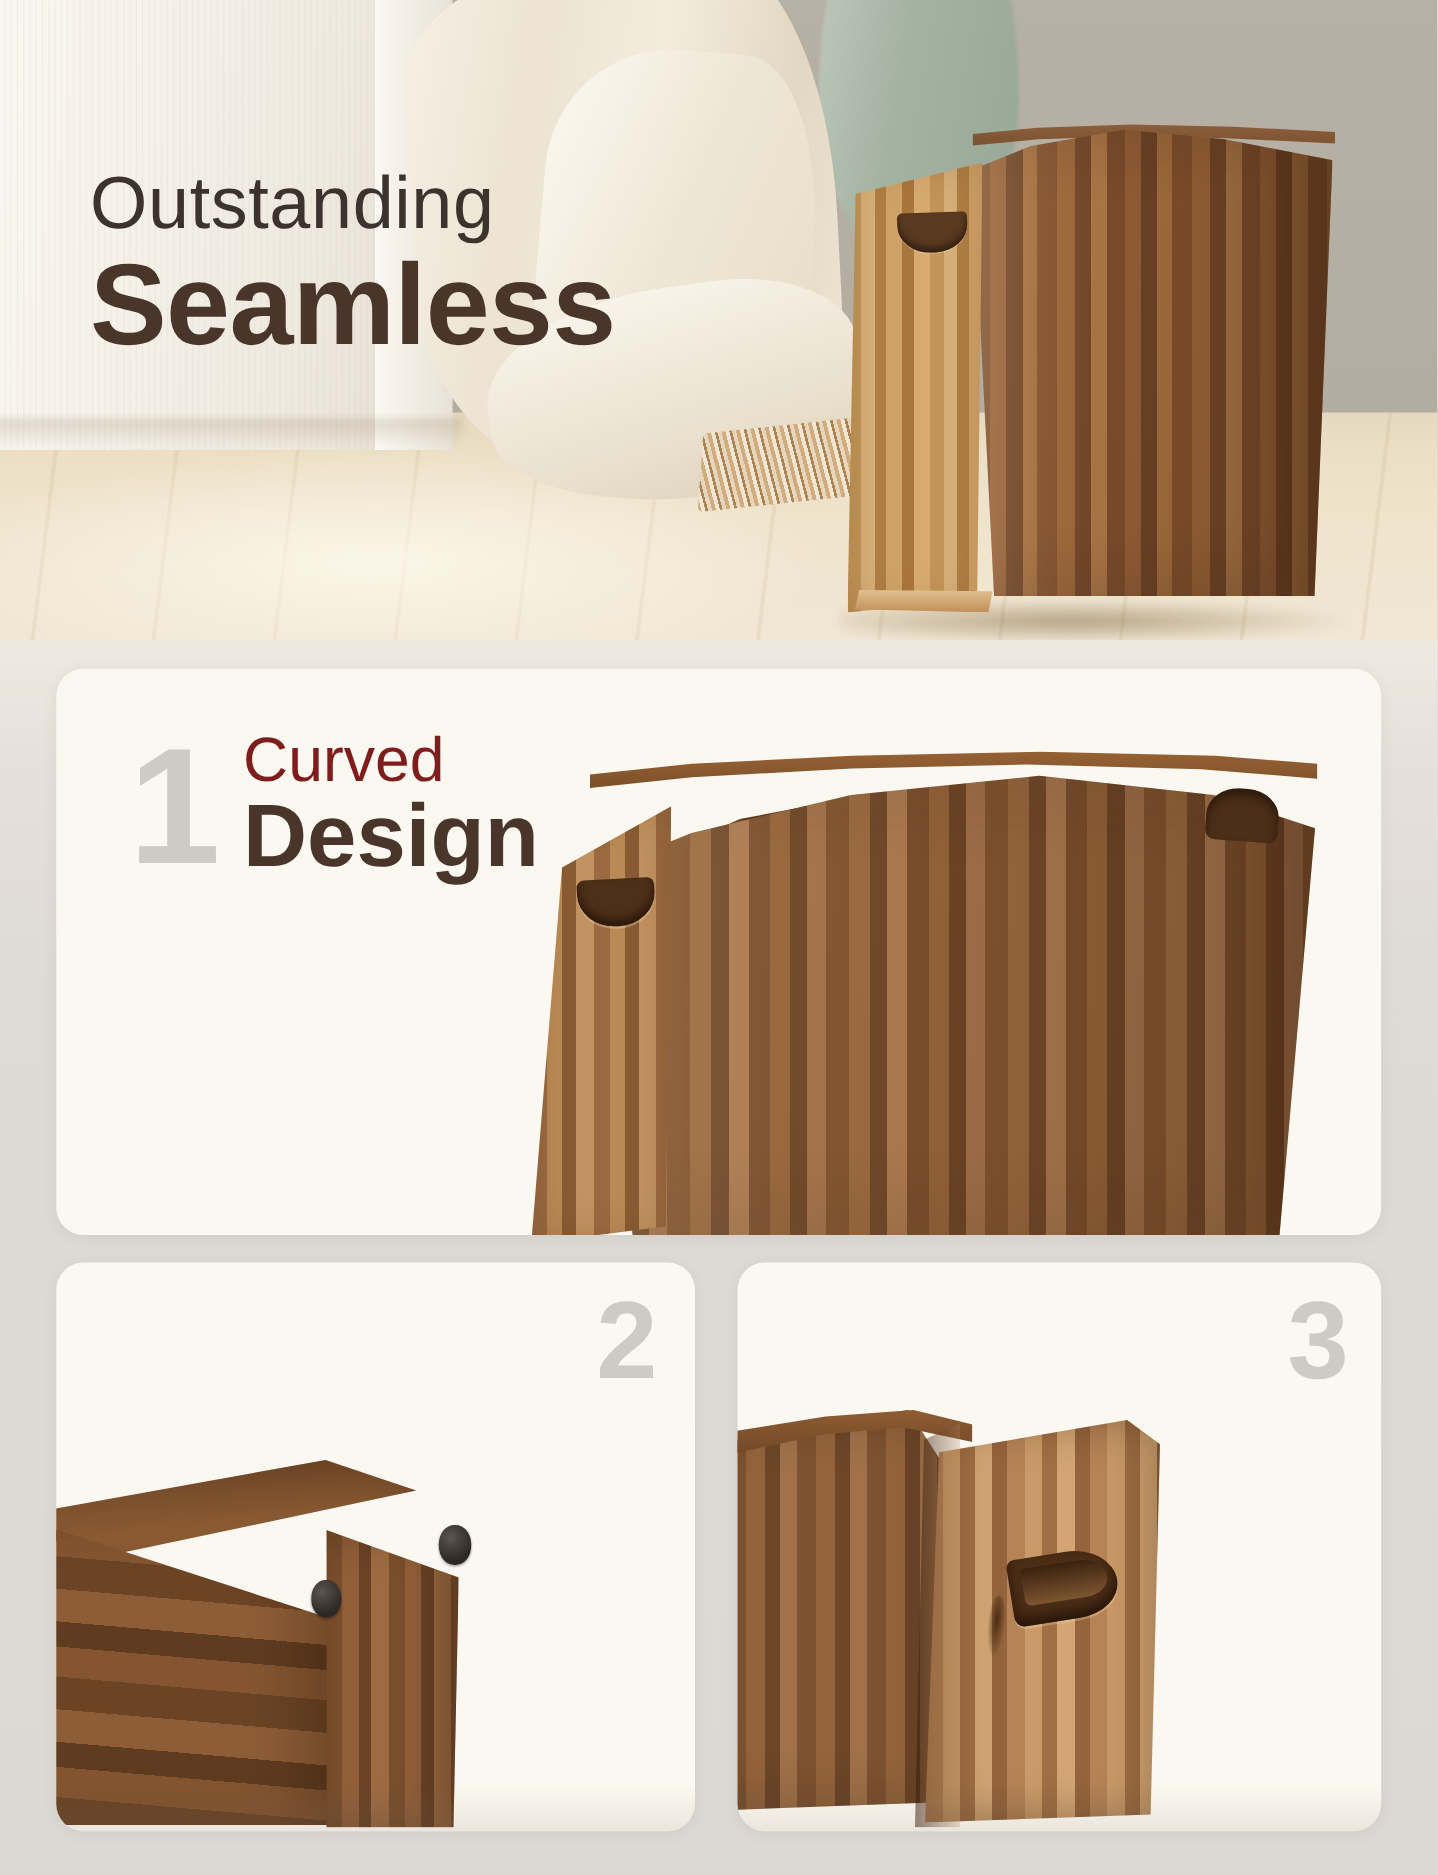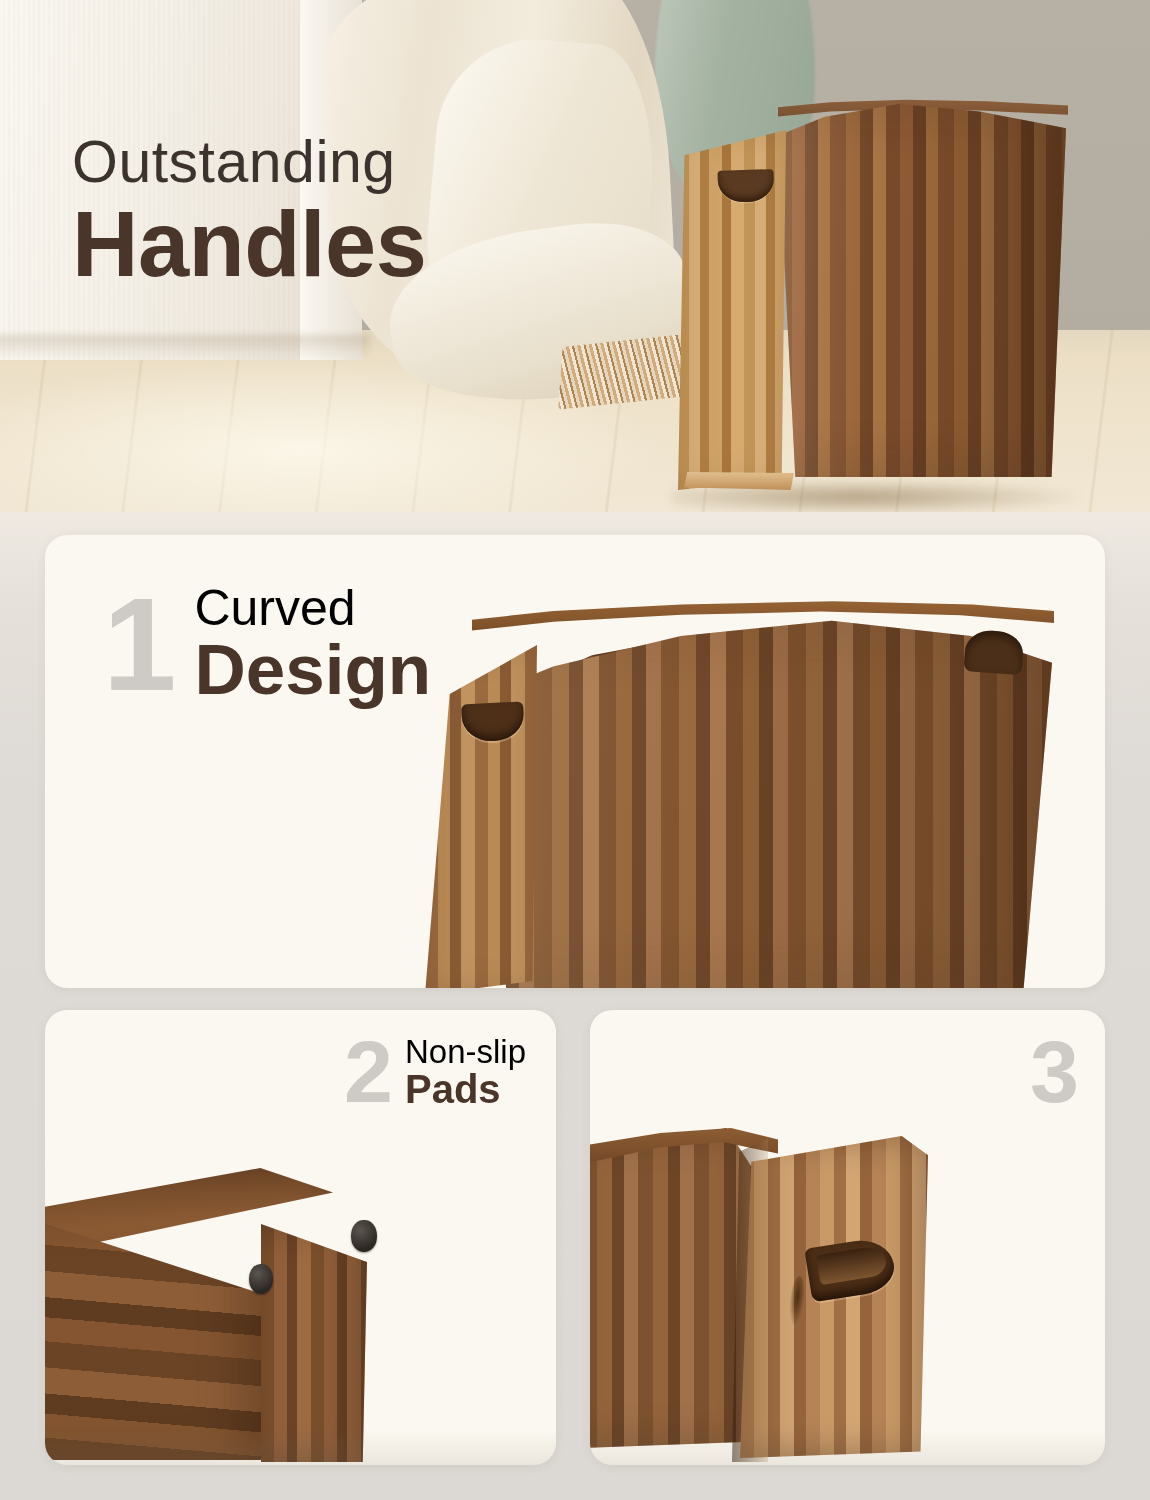--- a/index.html
+++ b/index.html
@@ -182,21 +182,21 @@
   
   .card {
     position:absolute; background:#fbf8f1; border-radius:22px; overflow:hidden;
     box-shadow:0 2px 10px rgba(120,110,100,.10);
   }
   #card1 { left:45px; top:535px; width:1060px; height:453px; }
   #card2 { left:45px; top:1010px; width:511px; height:455px; }
   #card3 { left:590px; top:1010px; width:515px; height:455px; }
 
   .num { color:#cecac5; font-weight:700; line-height:.92; }
-  .lbl-thin { font-weight:300; color:#000000; line-height:1.02; }
+  .lbl-thin { font-weight:300; color:#7f1d1d; line-height:1.02; }
   .lbl-bold { font-weight:700; color:#4a352a; line-height:1.02; }
 
   
   .c1-cap { position:absolute; left:58px; top:48px; display:flex; align-items:center; gap:18px; z-index:5; }
   .c1-cap .num { font-size:132px; }
   .c1-cap .lbl-thin { font-size:50px; }
   .c1-cap .lbl-bold { font-size:71px; }
 
   
   .c1-prod { position:absolute; left:375px; top:18px; width:690px; height:440px; }
@@ -403,21 +403,21 @@
       <div class="bin-rim"></div>
       <div class="bin-front"></div>
       <div class="bin-front-sh"></div>
       <div class="bin-side"></div>
       <div class="bin-handle-hero"></div>
       <div class="bin-base"></div>
     </div>
 
     <div class="hero-title">
       <div class="t-thin">Outstanding</div>
-      <div class="t-bold">Handles</div>
+      <div class="t-bold">Seamless</div>
     </div>
   </div>
 
   <div class="lower"></div>
 
   <div class="card" id="card1">
     <div class="c1-prod">
       <div class="p1-inner"></div>
       <div class="p1-inner-tex"></div>
       <div class="p1-rim"></div>
@@ -439,24 +439,20 @@
   <div class="card" id="card2">
     <div class="c2-prod">
       <div class="p2-top"></div>
       <div class="p2-left"></div>
       <div class="p2-right"></div>
       <div class="pad" id="pad1"></div>
       <div class="pad" id="pad2"></div>
     </div>
     <div class="cs-cap" id="c2cap">
       <div class="num">2</div>
-      <div class="cs-txt">
-        <div class="lbl-thin">Non-slip</div>
-        <div class="lbl-bold">Pads</div>
-      </div>
     </div>
     <div class="shadow-strip"></div>
   </div>
 
   <div class="card" id="card3">
     <div class="c3-prod">
       <div class="p3-back"></div>
       <div class="p3-backrim"></div>
       <div class="p3-edge"></div>
       <div class="p3-front"></div>

